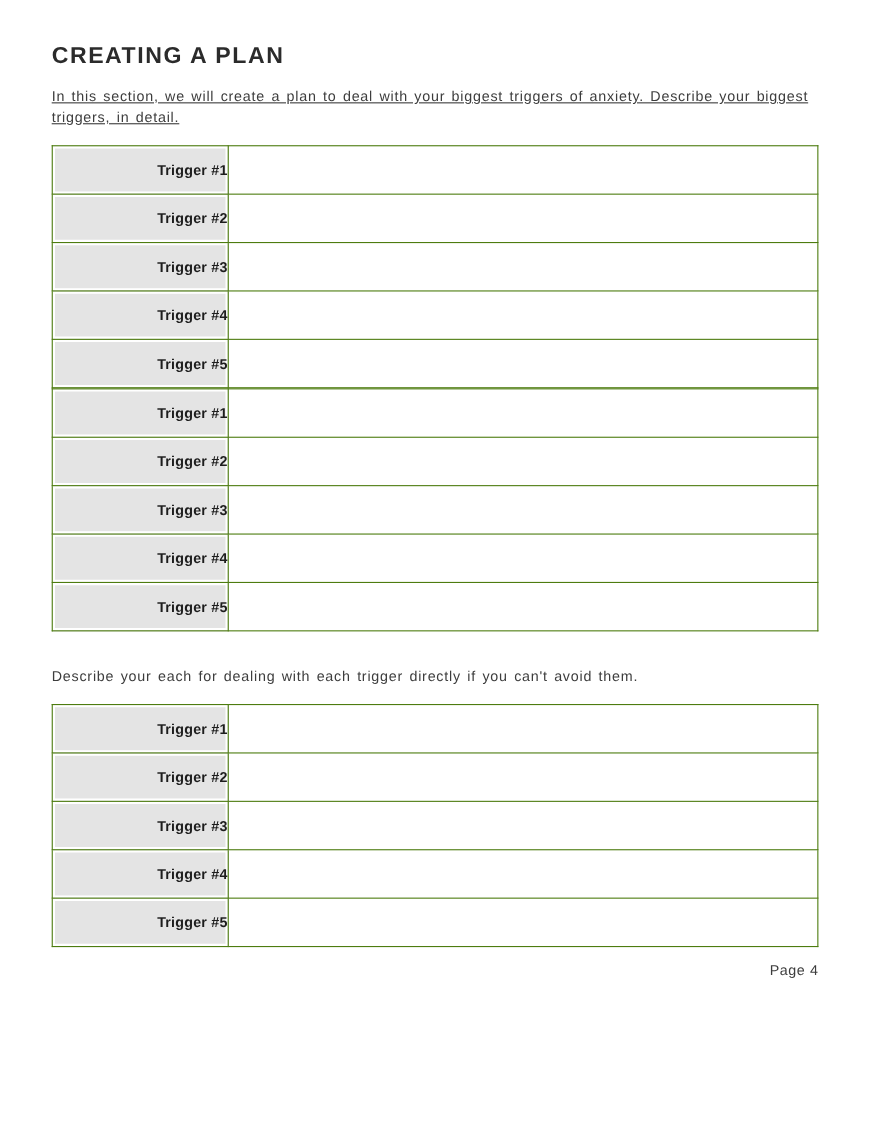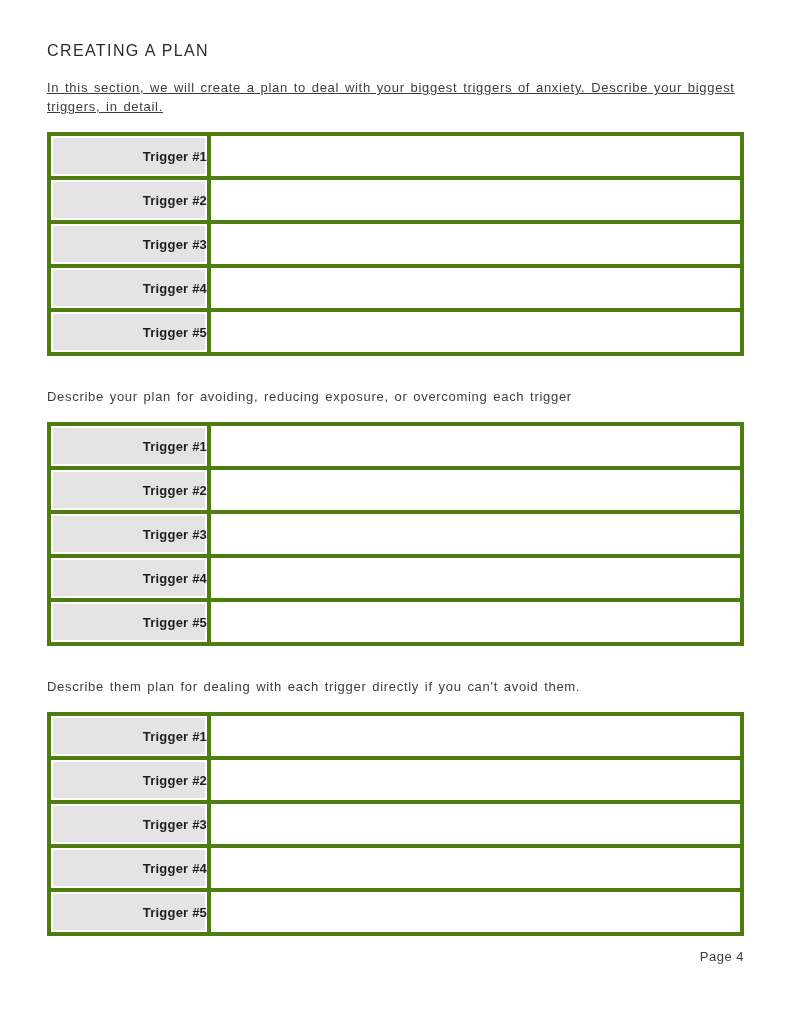--- a/index.html
+++ b/index.html
@@ -14,23 +14,23 @@
     margin: 0 auto;
     background: #ffffff;
     box-sizing: border-box;
     padding: 42px 47px 0 47px;
     font-family: "Liberation Sans", "DejaVu Sans", sans-serif;
     color: #3d3d3d;
     overflow: hidden;
   }
   .doc-title {
     margin: 0 0 18px 0;
-    font-size: 16px;
+    font-size: 21px;
     line-height: 18px;
-    font-weight: normal;
+    font-weight: bold;
     letter-spacing: 1.4px;
     color: #2b2b2b;
   }
   .intro-text {
     margin: 0 0 16px 0;
     font-size: 13px;
     line-height: 19px;
     letter-spacing: 0.7px;
     word-spacing: 1.5px;
     color: #3d3d3d;
@@ -43,21 +43,21 @@
     letter-spacing: 0.7px;
     word-spacing: 1.5px;
     color: #3d3d3d;
   }
   table.trigger-table {
     width: 697px;
     border-collapse: collapse;
     table-layout: fixed;
   }
   table.trigger-table td {
-    border: 4px solid #4d7c0f;
+    border: 1px solid #4d7c0f;
     height: 44px;
     padding: 0;
     box-sizing: border-box;
   }
   td.label-cell {
     width: 160px;
     background: #e4e4e4;
     box-shadow: inset 0 0 0 2px #ffffff;
     text-align: right;
     font-weight: bold;
@@ -105,21 +105,20 @@
         <td class="label-cell">Trigger #4</td>
         <td class="value-cell"></td>
       </tr>
       <tr>
         <td class="label-cell">Trigger #5</td>
         <td class="value-cell"></td>
       </tr>
     </tbody>
   </table>
 
-  <p class="section-prompt">Describe your plan for avoiding, reducing exposure, or overcoming each trigger</p>
 
   <table class="trigger-table">
     <tbody>
       <tr>
         <td class="label-cell">Trigger #1</td>
         <td class="value-cell"></td>
       </tr>
       <tr>
         <td class="label-cell">Trigger #2</td>
         <td class="value-cell"></td>
@@ -132,21 +131,21 @@
         <td class="label-cell">Trigger #4</td>
         <td class="value-cell"></td>
       </tr>
       <tr>
         <td class="label-cell">Trigger #5</td>
         <td class="value-cell"></td>
       </tr>
     </tbody>
   </table>
 
-  <p class="section-prompt">Describe them plan for dealing with each trigger directly if you can't avoid them.</p>
+  <p class="section-prompt">Describe your each for dealing with each trigger directly if you can't avoid them.</p>
 
   <table class="trigger-table">
     <tbody>
       <tr>
         <td class="label-cell">Trigger #1</td>
         <td class="value-cell"></td>
       </tr>
       <tr>
         <td class="label-cell">Trigger #2</td>
         <td class="value-cell"></td>

